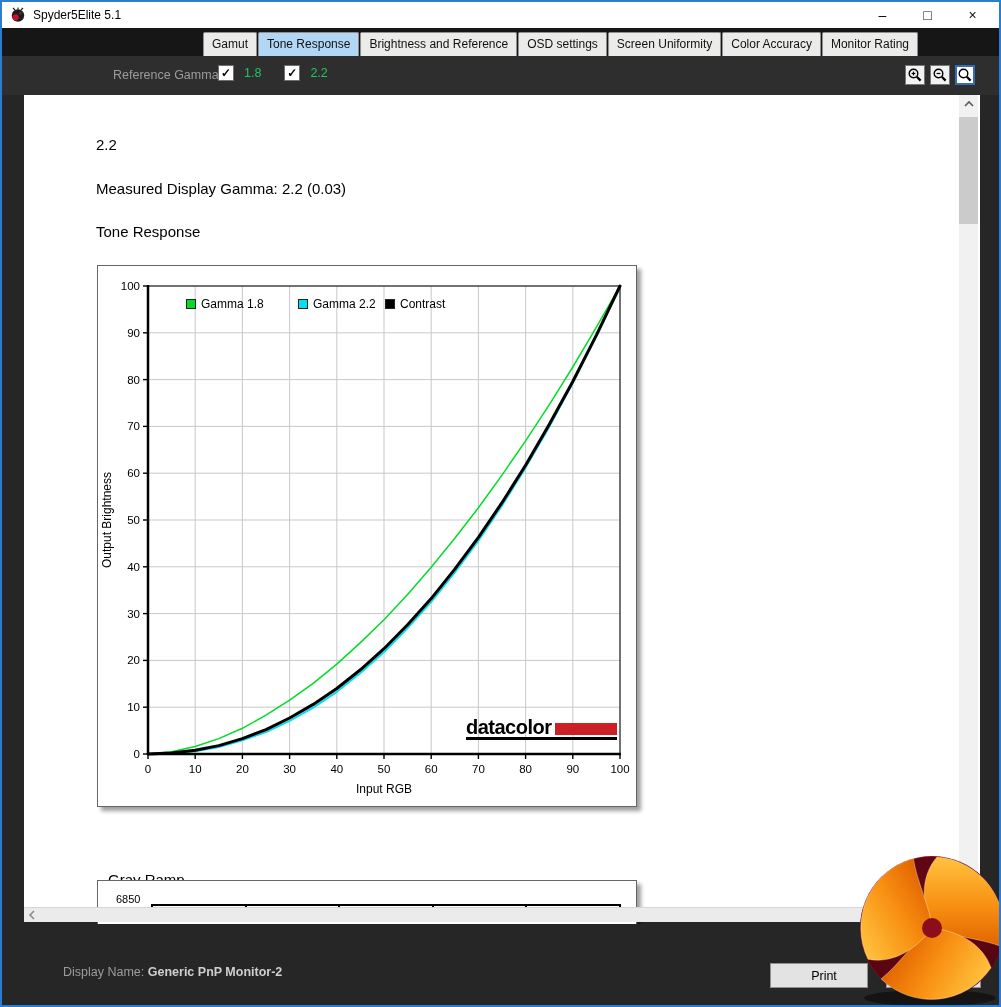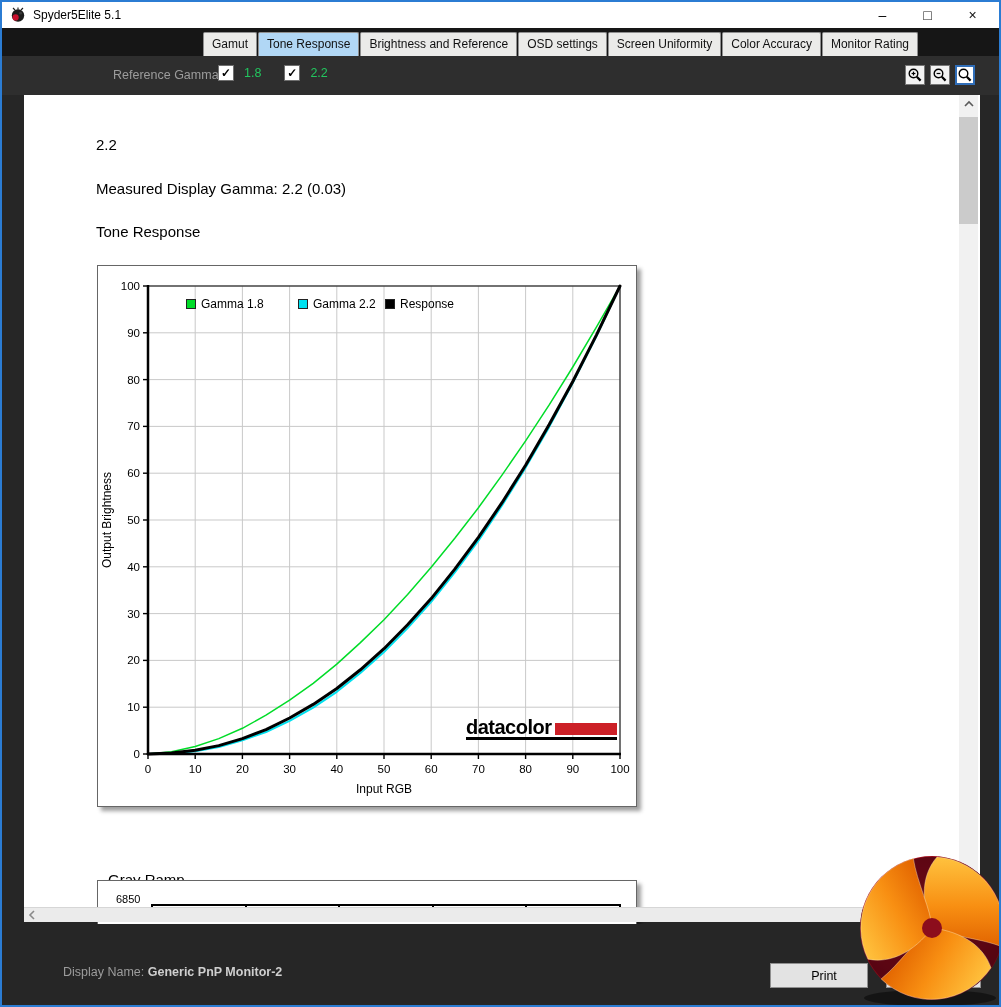--- a/index.html
+++ b/index.html
@@ -241,21 +241,21 @@
           <div class="legend-item" style="left: 60px; top: 31px; margin-left: 28px;">
             <span class="legend-swatch" style="background: rgb(0, 220, 40);"></span>
             <span>Gamma 1.8</span>
           </div>
           <div class="legend-item" style="left: 180px; top: 31px; margin-left: 20px;">
             <span class="legend-swatch" style="background: rgb(0, 225, 239);"></span>
             <span>Gamma 2.2</span>
           </div>
           <div class="legend-item" style="left: 287px; top: 31px;">
             <span class="legend-swatch" style="background: rgb(0, 0, 0);"></span>
-            <span>Response</span>
+            <span>Contrast</span>
           </div>
         </div>
       <div class="datacolor">
         <span class="dc-text">datacolor</span>
         <span class="dc-red" id="dc-red" style="background: rgb(204, 32, 39);"></span>
       </div>
     </div>
 
     <div class="h-text" style="top:776px;margin-left:12px;">Gray Ramp</div>
 

